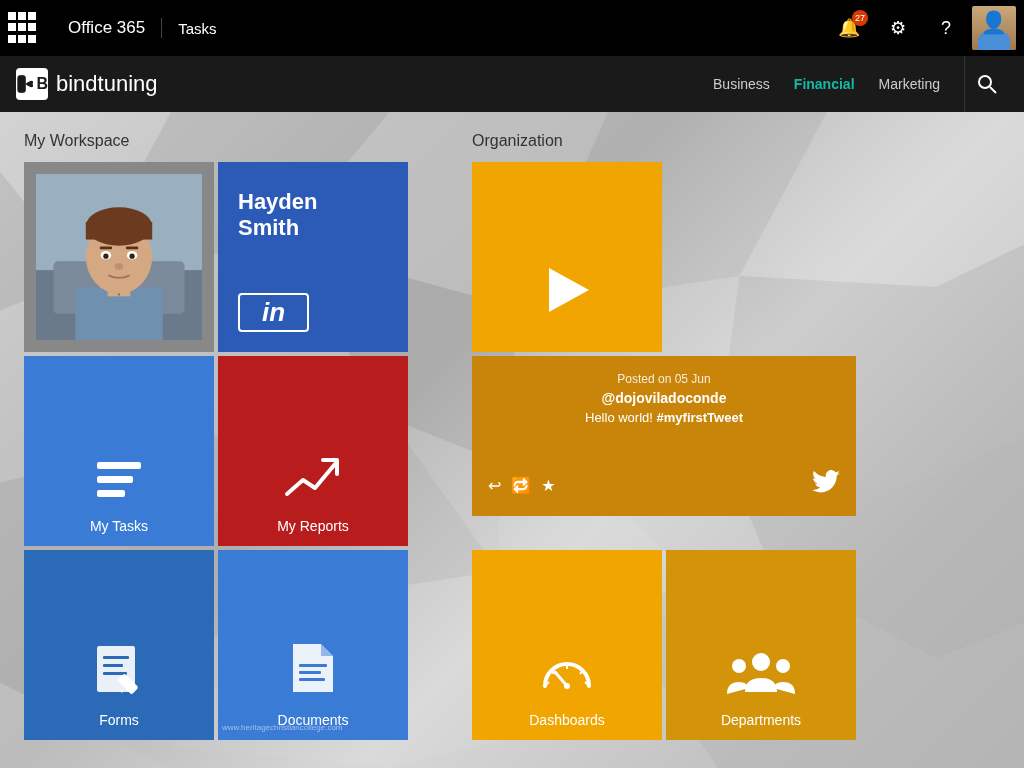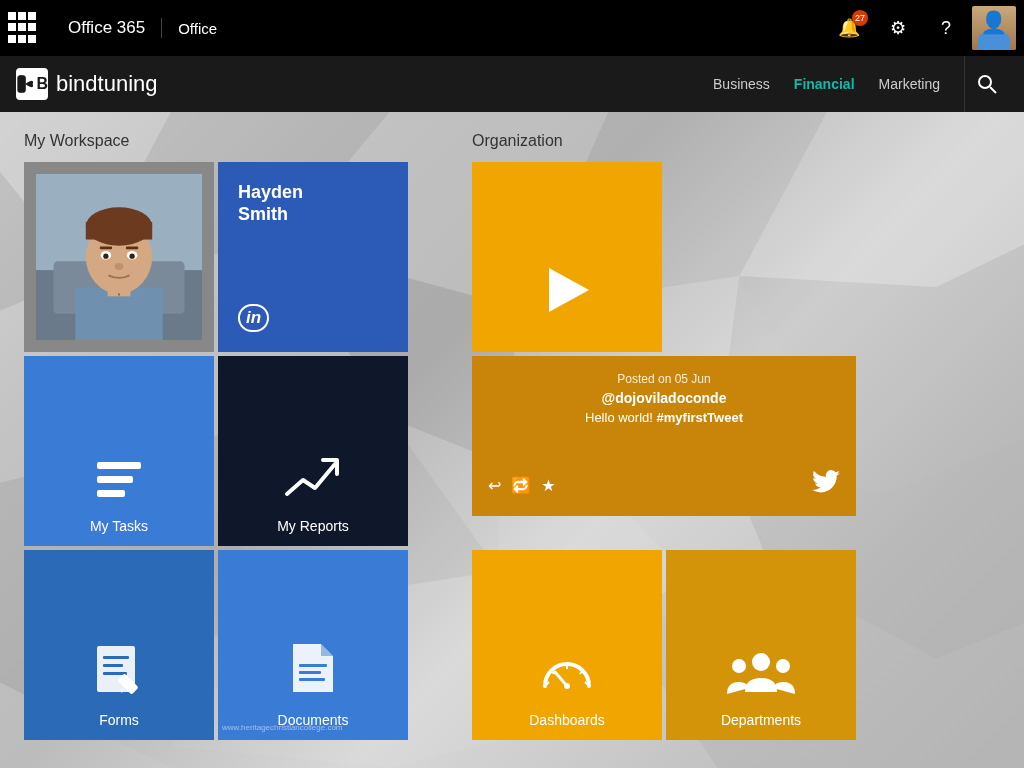--- a/index.html
+++ b/index.html
@@ -149,21 +149,21 @@
       overflow: hidden; cursor: pointer;
     }
 
     .tile-profile {
       background: #2b5ab7;
       align-items: flex-start; justify-content: flex-start;
       padding: 20px;
     }
 
     .tile-tasks { background: #3a7bd5; }
-    .tile-reports { background: #0f172a; align-items: center; }
+    .tile-reports { background: #b91c1c; align-items: center; }
     .tile-documents { background: #3a7bd5; }
     .tile-forms { background: #2b6ab7; }
 
     
     .org-section {
       flex: 1; padding-left: 28px;
     }
     .org-tile-grid {
       display: grid;
       grid-template-columns: 190px 190px;
@@ -203,21 +203,21 @@
       <span></span>
       <span></span>
     <span></span>
       <span></span>
       <span></span>
     <span></span>
       <span></span>
       <span></span>
   </div>
   <div class="office-title">Office 365</div>
-  <div class="office-sites">Office</div>
+  <div class="office-sites">Tasks</div>
   <div class="office-bar-right">
     <div class="office-icon-btn">
       <span>🔔</span>
       <span class="notification-badge">27</span>
     </div>
     <div class="office-icon-btn">
       <span>⚙</span>
     </div>
     <div class="office-icon-btn">
       <span>?</span>
@@ -316,24 +316,24 @@
               <rect x="103" y="83" width="14" height="3" rx="1" fill="#5a3010"></rect>
 
               <ellipse cx="95" cy="106" rx="5" ry="4" fill="#c09070"></ellipse>
 
               <path d="M83 116 Q95 122 107 116" stroke="#a07050" stroke-width="2" fill="none"></path>
             </svg>
           </div>
         </div>
 
         <div class="tile tile-profile">
-          <div style="font-size:18px;color:white;font-weight:600;line-height:1.2;margin-bottom:auto;margin-top:0;">
+          <div style="font-size:22px;color:white;font-weight:600;line-height:1.2;margin-bottom:auto;margin-top:7px;">
             Hayden<br>Smith
           </div>
-          <div style="font-size:17px;color:white;font-weight:700;font-style:italic;margin-top:auto;border:2px solid white;padding:2px 6px;border-radius:14px;">in</div>
+          <div style="font-size:26px;color:white;font-weight:700;font-style:italic;margin-top:auto;border:2px solid white;padding:2px 22px;border-radius:4px;">in</div>
         </div>
 
         <div class="tile tile-tasks">
           <div style="margin-bottom:12px;">
             <svg width="52" height="44" viewBox="0 0 52 44">
               <rect x="4" y="4" width="44" height="7" rx="2" fill="white"></rect>
               <rect x="4" y="18" width="36" height="7" rx="2" fill="white"></rect>
               <rect x="4" y="32" width="28" height="7" rx="2" fill="white"></rect>
             </svg>
           </div>

